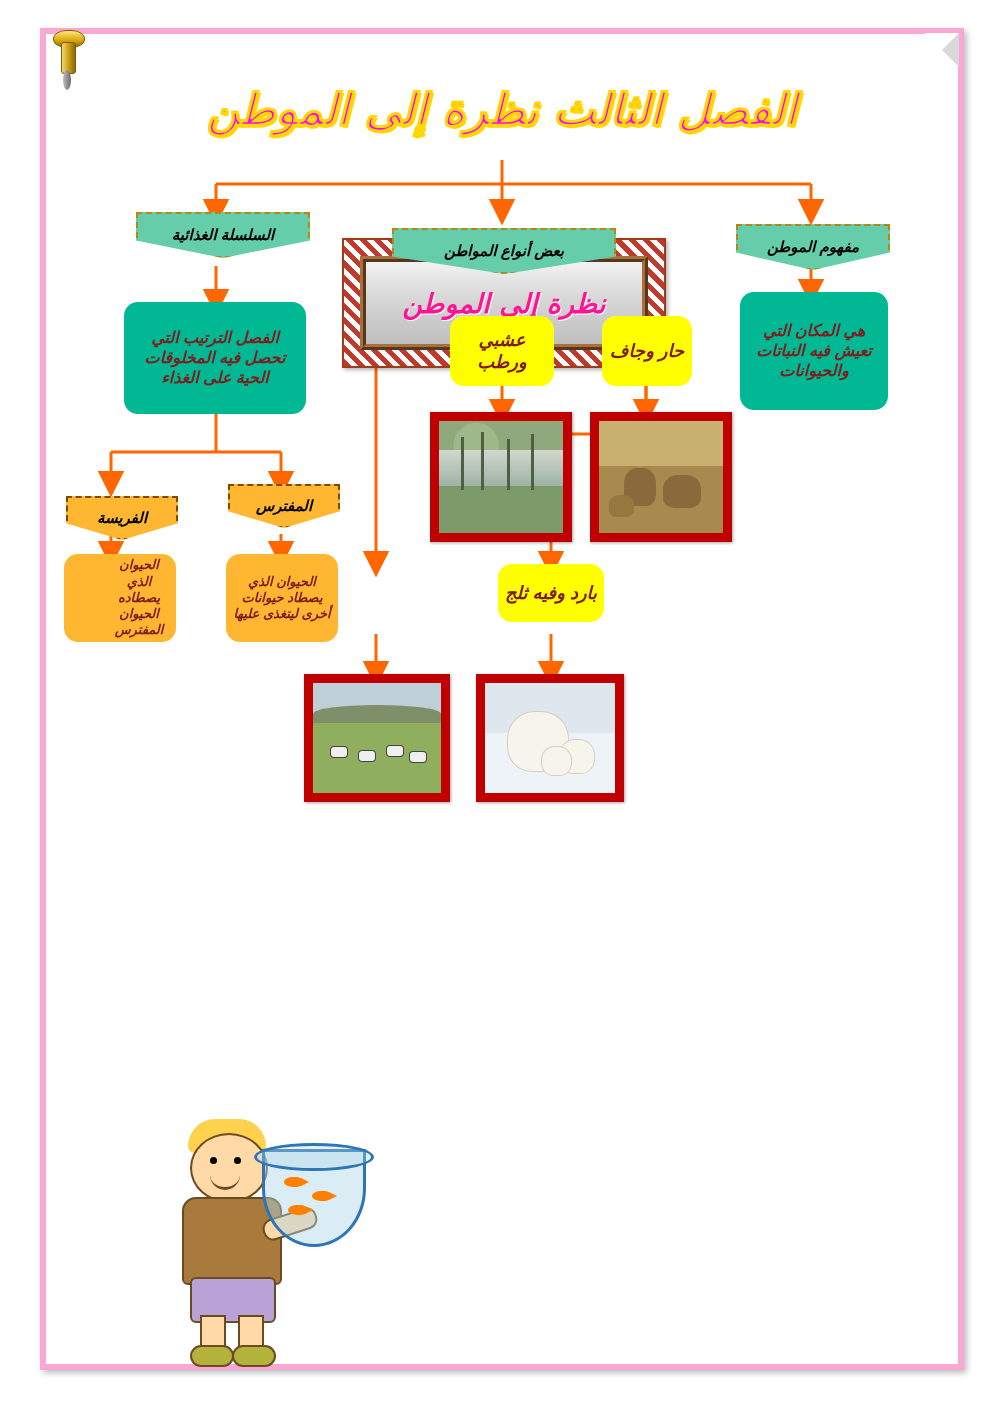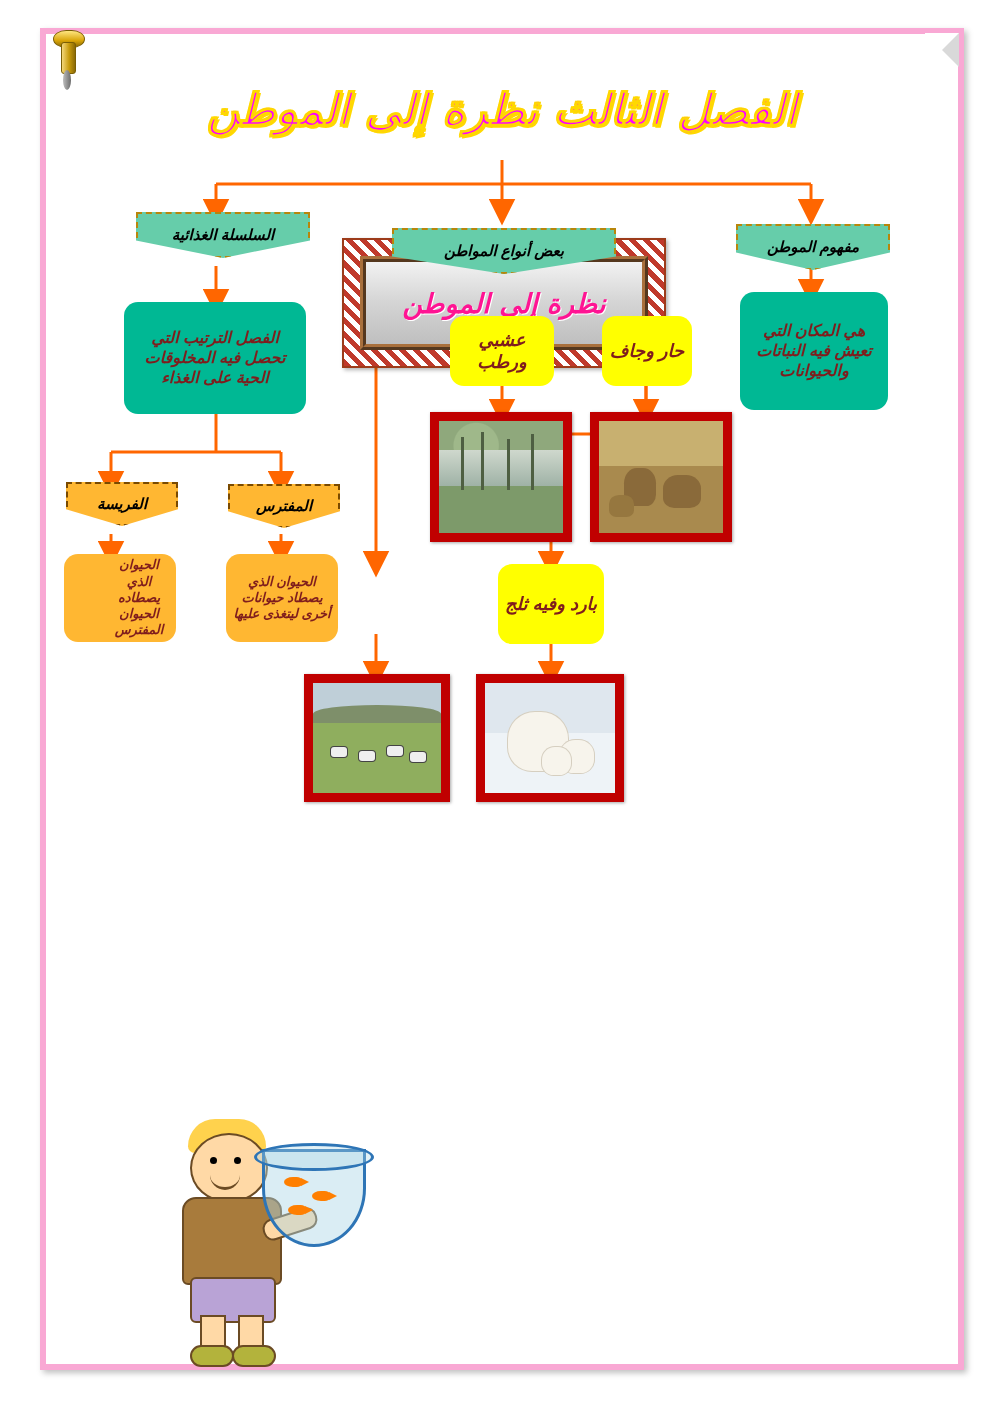--- a/index.html
+++ b/index.html
@@ -185,29 +185,29 @@
       <span class="root-text">نظرة إلى الموطن</span>
     </div>
   </div>
 
   <div class="banner" style="left:90px;top:178px;width:170px;">السلسلة الغذائية</div>
   <div class="banner" style="left:346px;top:194px;width:220px;">بعض أنواع المواطن</div>
   <div class="banner" style="left:690px;top:190px;width:150px;">مفهوم الموطن</div>
 
   <div class="rnode green" style="left:78px;top:268px;width:182px;height:112px;font-size:16px;">الفصل الترتيب التي تحصل فيه المخلوقات الحية على الغذاء</div>
 
-  <div class="banner small" style="left:20px;top:448px;width:108px;">الفريسة</div>
+  <div class="banner small" style="left:20px;top:462px;width:108px;">الفريسة</div>
   <div class="banner small" style="left:182px;top:450px;width:108px;">المفترس</div>
 
   <div class="rnode orange" style="left:18px;top:520px;width:112px;height:88px;font-size:13px;padding-left:44px;">الحيوان الذي يصطاده الحيوان المفترس</div>
   <div class="rnode orange" style="left:180px;top:520px;width:112px;height:88px;font-size:13px;">الحيوان الذي يصطاد حيوانات أخرى ليتغذى عليها</div>
 
   <div class="rnode yellow" style="left:404px;top:282px;width:104px;height:70px;font-size:18px;">عشبي ورطب</div>
   <div class="rnode yellow" style="left:556px;top:282px;width:90px;height:70px;font-size:18px;">حار وجاف</div>
-  <div class="rnode yellow" style="left:452px;top:530px;width:106px;height:80px;font-size:18px;">بارد وفيه ثلج</div>
+  <div class="rnode yellow" style="left:452px;top:530px;width:106px;height:58px;font-size:18px;">بارد وفيه ثلج</div>
 
   <div class="photo ph-wetland" style="left:384px;top:378px;width:142px;height:130px;">
     <div class="inner">
       <div class="w1"></div>
       <div class="t" style="left:18%;top:14%;height:48%;"></div>
       <div class="t" style="left:34%;top:10%;height:52%;"></div>
       <div class="t" style="left:55%;top:16%;height:46%;"></div>
       <div class="t" style="left:74%;top:12%;height:50%;"></div>
     </div>
   </div>

